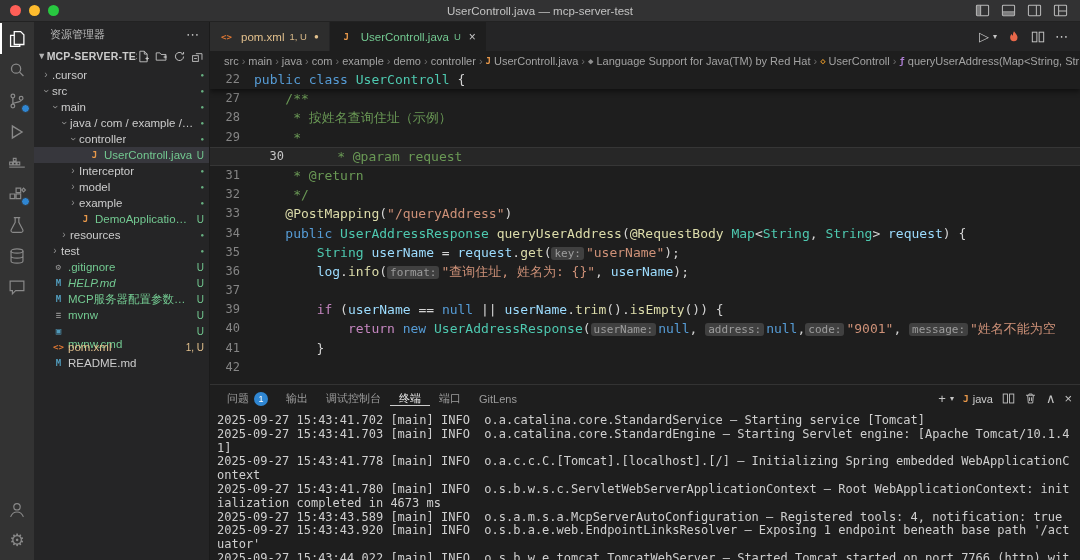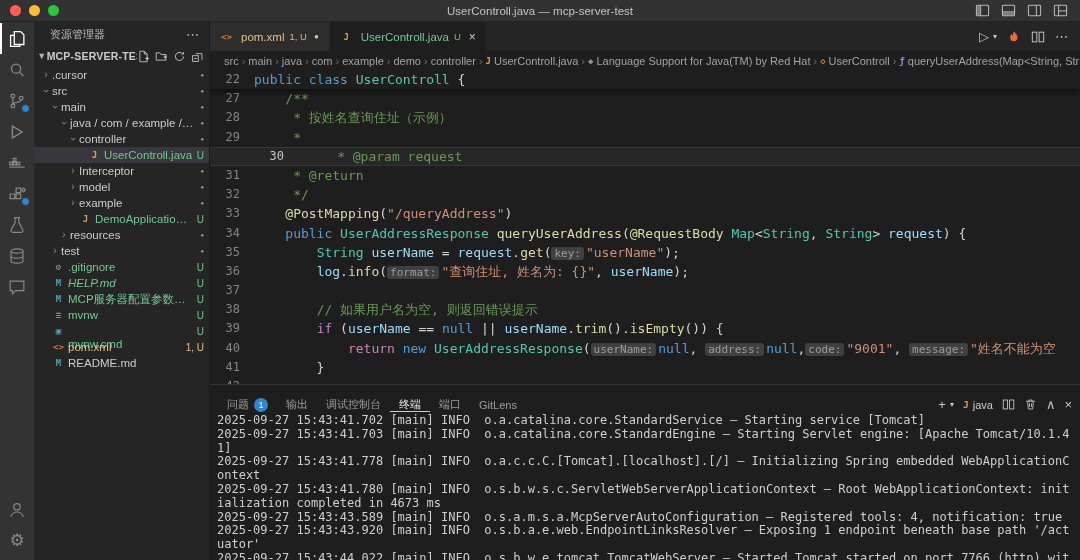--- a/index.html
+++ b/index.html
@@ -73,21 +73,21 @@
   .gut{width:44px;flex:none;text-align:right;padding-right:14px;color:#858585;font-size:12px;}
   .cline.cur .gut{color:#c6c6c6;}
   .ctext{white-space:pre;overflow:hidden;flex:1;color:#d4d4d4;}
   .sticky{box-shadow:0 3px 5px rgba(0,0,0,.45);position:relative;z-index:3;background:#1e1e1e;}
   .tk-kw{color:#569cd6}.tk-ctrl{color:#c586c0}.tk-type{color:#4ec9b0}.tk-fn{color:#dcdcaa}
   .tk-str{color:#ce9178}.tk-cmt{color:#6a9955}.tk-var{color:#9cdcfe}.tk-txt{color:#d4d4d4}
   .tk-inlay{background:#404040;color:#9d9d9d;border-radius:3px;padding:0 3px;margin-right:2px;font-size:11px;}
 
   
   .panel{height:176px;flex:none;background:#1e1e1e;border-top:1px solid #333333;display:flex;flex-direction:column;}
-  .panel-head{height:27px;flex:none;display:flex;align-items:flex-end;padding:0 8px;}
+  .panel-head{height:27px;flex:none;display:flex;align-items:center;padding:0 8px;}
   .ptab{display:flex;align-items:center;gap:5px;padding:0 9px;font-size:11px;color:#9d9d9d;cursor:pointer;}
   .ptab.active{color:#e7e7e7;box-shadow:inset 0 -1px 0 #cccccc;}
   .ptab-badge{min-width:14px;height:14px;border-radius:50%;background:#2f86d2;color:#fff;font-size:9px;display:flex;align-items:center;justify-content:center;padding:0 2px;}
   .panel-actions{margin-left:auto;display:flex;align-items:center;gap:9px;color:#c5c5c5;font-size:13px;}
   .panel-actions svg{display:block}
   .pa-java{display:flex;align-items:center;gap:4px;font-size:11px;color:#cccccc;}
   .pa-java .ficon{width:auto;margin:0;font-size:9.5px;}
   .pa-chevron{font-size:8px;margin-left:-5px;}
   .term{flex:1;min-height:0;overflow:hidden;padding:2px 4px 0 7px;font-family:"DejaVu Sans Mono",monospace;font-size:12px;color:#cfcfcf;}
   .tline{white-space:pre-wrap;word-break:break-all;line-height:13.8px;}
@@ -480,21 +480,20 @@
             <div class="cline"><span class="gut">28</span><span class="ctext"><span class="tk-cmt">     * 按姓名查询住址（示例）</span></span></div>
             <div class="cline"><span class="gut">29</span><span class="ctext"><span class="tk-cmt">     *</span></span></div>
             <div class="cline cur"><span class="gut">30</span><span class="ctext"><span class="tk-cmt">     * @param request</span></span></div>
             <div class="cline"><span class="gut">31</span><span class="ctext"><span class="tk-cmt">     * @return</span></span></div>
             <div class="cline"><span class="gut">32</span><span class="ctext"><span class="tk-cmt">     */</span></span></div>
             <div class="cline"><span class="gut">33</span><span class="ctext"><span class="tk-txt">    </span><span class="tk-fn">@PostMapping</span><span class="tk-txt">(</span><span class="tk-str">"/queryAddress"</span><span class="tk-txt">)</span></span></div>
             <div class="cline"><span class="gut">34</span><span class="ctext"><span class="tk-txt">    </span><span class="tk-kw">public</span><span class="tk-txt"> </span><span class="tk-type">UserAddressResponse</span><span class="tk-txt"> </span><span class="tk-fn">queryUserAddress</span><span class="tk-txt">(</span><span class="tk-fn">@RequestBody</span><span class="tk-txt"> </span><span class="tk-type">Map</span><span class="tk-txt">&lt;</span><span class="tk-type">String</span><span class="tk-txt">, </span><span class="tk-type">String</span><span class="tk-txt">&gt; </span><span class="tk-var">request</span><span class="tk-txt">) {</span></span></div>
             <div class="cline"><span class="gut">35</span><span class="ctext"><span class="tk-txt">        </span><span class="tk-type">String</span><span class="tk-txt"> </span><span class="tk-var">userName</span><span class="tk-txt"> = </span><span class="tk-var">request</span><span class="tk-txt">.</span><span class="tk-fn">get</span><span class="tk-txt">(</span><span class="tk-inlay">key:</span><span class="tk-str">"userName"</span><span class="tk-txt">);</span></span></div>
             <div class="cline"><span class="gut">36</span><span class="ctext"><span class="tk-txt">        </span><span class="tk-var">log</span><span class="tk-txt">.</span><span class="tk-fn">info</span><span class="tk-txt">(</span><span class="tk-inlay">format:</span><span class="tk-str">"查询住址, 姓名为: {}"</span><span class="tk-txt">, </span><span class="tk-var">userName</span><span class="tk-txt">);</span></span></div>
             <div class="cline"><span class="gut">37</span><span class="ctext"></span></div>
-            <div class="cline"><span class="gut">38</span><span class="ctext"><span class="tk-txt">        </span><span class="tk-cmt">// 如果用户名为空, 则返回错误提示</span></span></div>
             <div class="cline"><span class="gut">39</span><span class="ctext"><span class="tk-txt">        </span><span class="tk-ctrl">if</span><span class="tk-txt"> (</span><span class="tk-var">userName</span><span class="tk-txt"> == </span><span class="tk-kw">null</span><span class="tk-txt"> || </span><span class="tk-var">userName</span><span class="tk-txt">.</span><span class="tk-fn">trim</span><span class="tk-txt">().</span><span class="tk-fn">isEmpty</span><span class="tk-txt">()) {</span></span></div>
             <div class="cline"><span class="gut">40</span><span class="ctext"><span class="tk-txt">            </span><span class="tk-ctrl">return</span><span class="tk-txt"> </span><span class="tk-kw">new</span><span class="tk-txt"> </span><span class="tk-type">UserAddressResponse</span><span class="tk-txt">(</span><span class="tk-inlay">userName:</span><span class="tk-kw">null</span><span class="tk-txt">, </span><span class="tk-inlay">address:</span><span class="tk-kw">null</span><span class="tk-txt">,</span><span class="tk-inlay">code:</span><span class="tk-str">"9001"</span><span class="tk-txt">, </span><span class="tk-inlay">message:</span><span class="tk-str">"姓名不能为空</span></span></div>
             <div class="cline"><span class="gut">41</span><span class="ctext"><span class="tk-txt">        }</span></span></div>
             <div class="cline"><span class="gut">42</span><span class="ctext"></span></div>
           </div>
       </div>
 
       <div class="panel">
         <div class="panel-head">
           <div style="display:flex;align-items:stretch">

